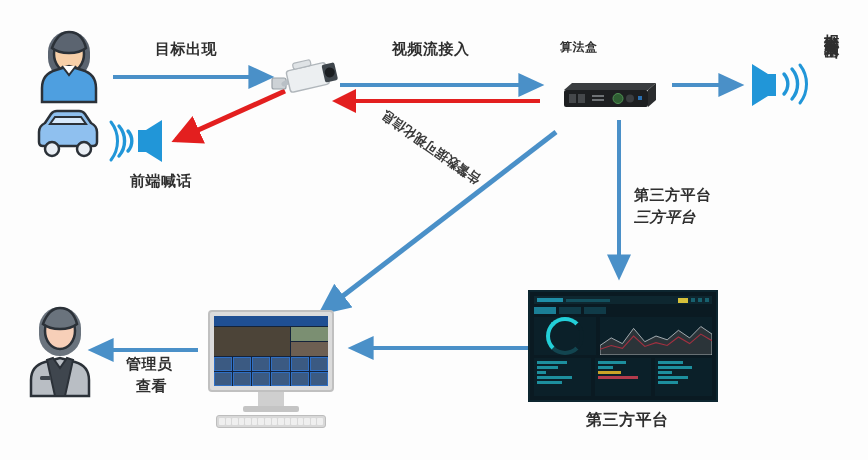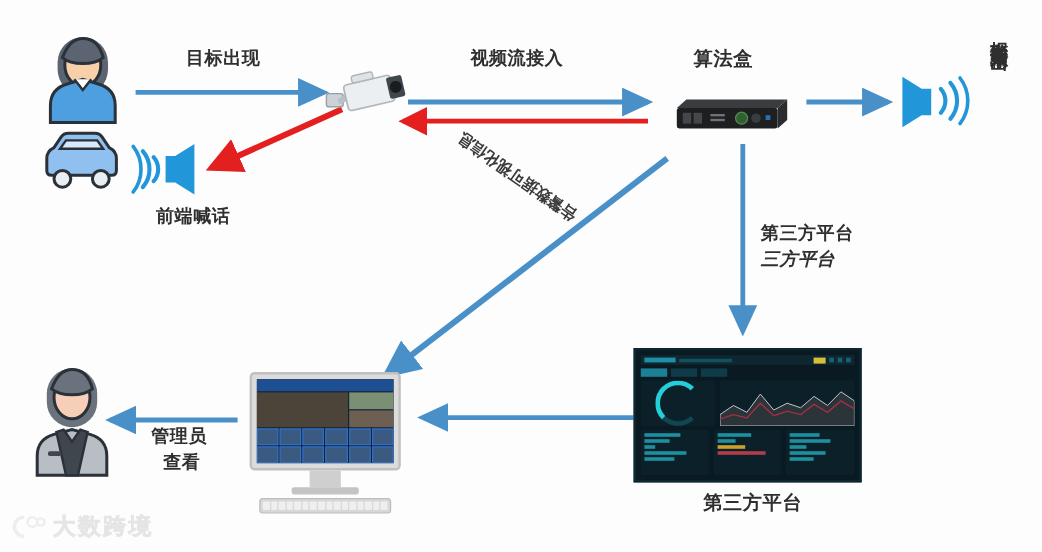--- a/index.html
+++ b/index.html
@@ -161,21 +161,21 @@
   <div class="abs" style="left:108px;top:118px;">
     <svg width="62" height="46" viewBox="0 0 62 46">
       <path d="M30 12 h8 l16 -10 v42 l-16 -10 h-8 z" fill="#2196d8"></path>
       <path d="M20 13 a15 15 0 0 1 0 20" fill="none" stroke="#2196d8" stroke-width="3.4" stroke-linecap="round"></path>
       <path d="M11 8 a23 23 0 0 1 0 30" fill="none" stroke="#2196d8" stroke-width="3.4" stroke-linecap="round"></path>
       <path d="M3 4 a31 31 0 0 1 0 38" fill="none" stroke="#2196d8" stroke-width="3" stroke-linecap="round"></path>
     </svg>
   </div>
   <div class="abs lbl" style="left:130px;top:172px;">前端喊话</div>
 
-  <div class="abs lbl" style="left:578px;top:40px;font-size:16px;">算法盒</div>
+  <div class="abs lbl" style="left:560px;top:40px;font-size:12px;">算法盒</div>
   <div class="abs" style="left:560px;top:80px;">
     <svg width="100" height="34" viewBox="0 0 100 34">
       <path d="M4 10 h84 l8 -7 h-84 z" fill="#3a3d40"></path>
       <rect x="4" y="10" width="84" height="17" rx="2" fill="#1d1f21"></rect>
       <path d="M88 10 l8 -7 v17 l-8 7z" fill="#2a2c2e"></path>
       <rect x="9" y="14" width="7" height="9" fill="#45484b"></rect>
       <rect x="18" y="14" width="7" height="9" fill="#45484b"></rect>
       <rect x="32" y="15" width="12" height="2" fill="#6e7275"></rect>
       <rect x="32" y="19" width="12" height="2" fill="#6e7275"></rect>
       <circle cx="58" cy="18.5" r="5" fill="#2f5f33" stroke="#4f8f53" stroke-width="1"></circle>
@@ -306,22 +306,14 @@
             <div class="bar" style="width:66%"></div>
           <div class="bar" style="width:26%"></div>
             <div class="bar" style="width:58%"></div>
           <div class="bar" style="width:38%"></div>
         </div>
       </div>
     </div>
   </div>
   <div class="abs lbl" style="left:586px;top:410px;font-size:16px;">第三方平台</div>
 
-  <div class="wm">
-    <svg width="30" height="22" viewBox="0 0 30 22">
-      <path d="M12 3 a8 8 0 1 0 0 16" fill="none" stroke="#e2e2e2" stroke-width="3"></path>
-      <circle cx="19" cy="7" r="4" fill="none" stroke="#e2e2e2" stroke-width="2"></circle>
-      <circle cx="26" cy="7" r="3" fill="none" stroke="#e2e2e2" stroke-width="2"></circle>
-    </svg>
-    <span class="wm-text">大数跨境</span>
-  </div>
 
 </div>
 
 </body></html>

